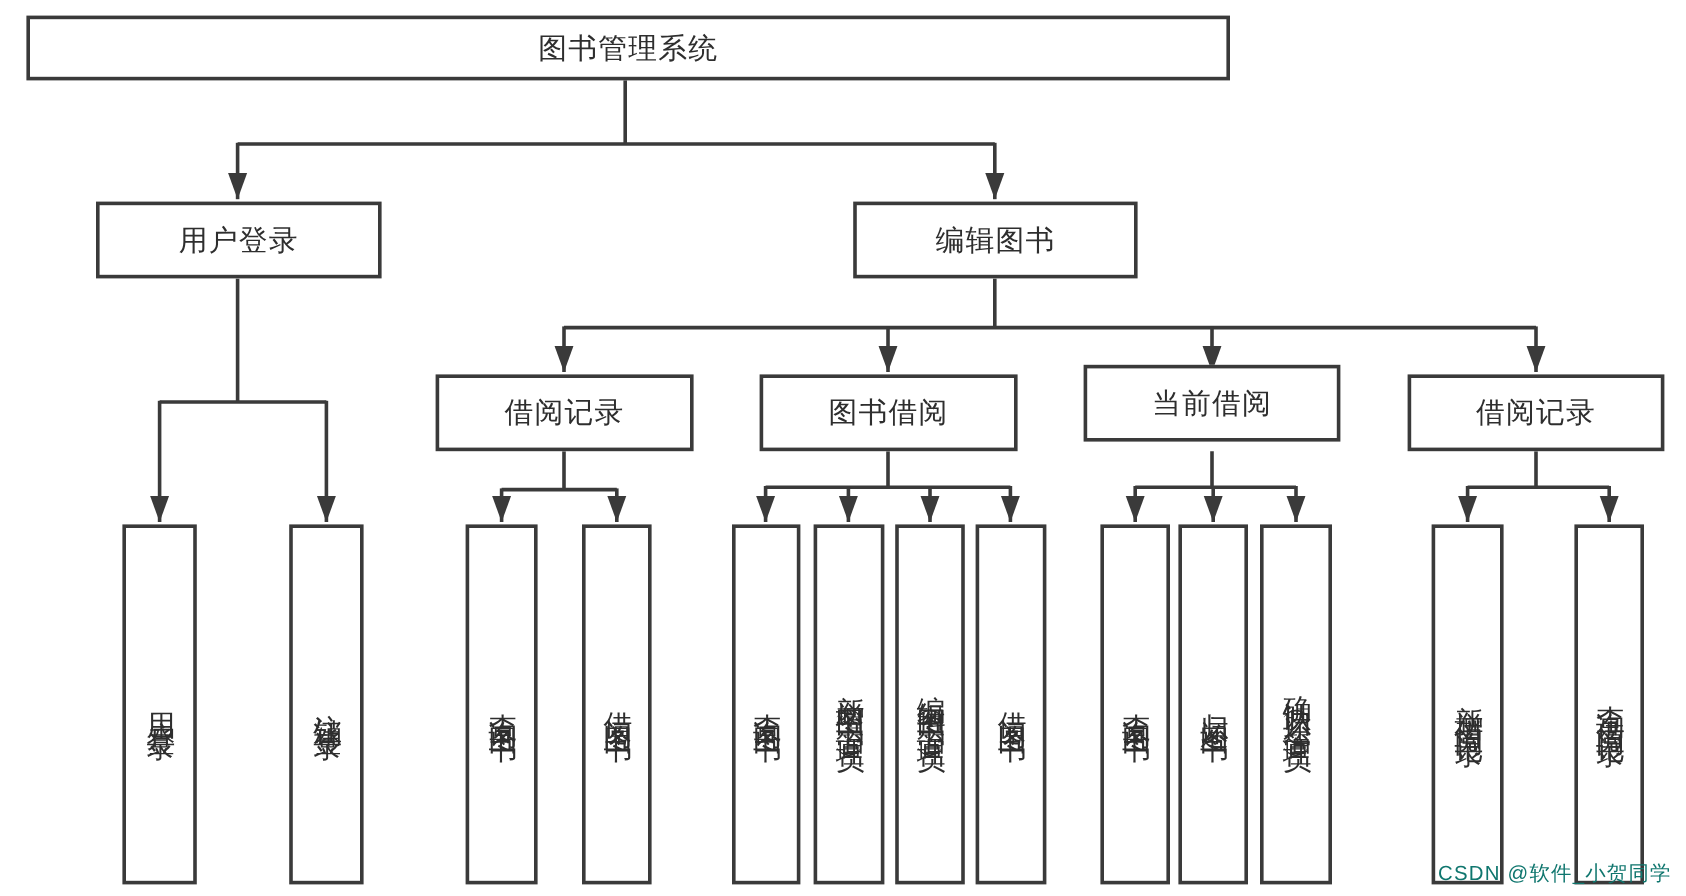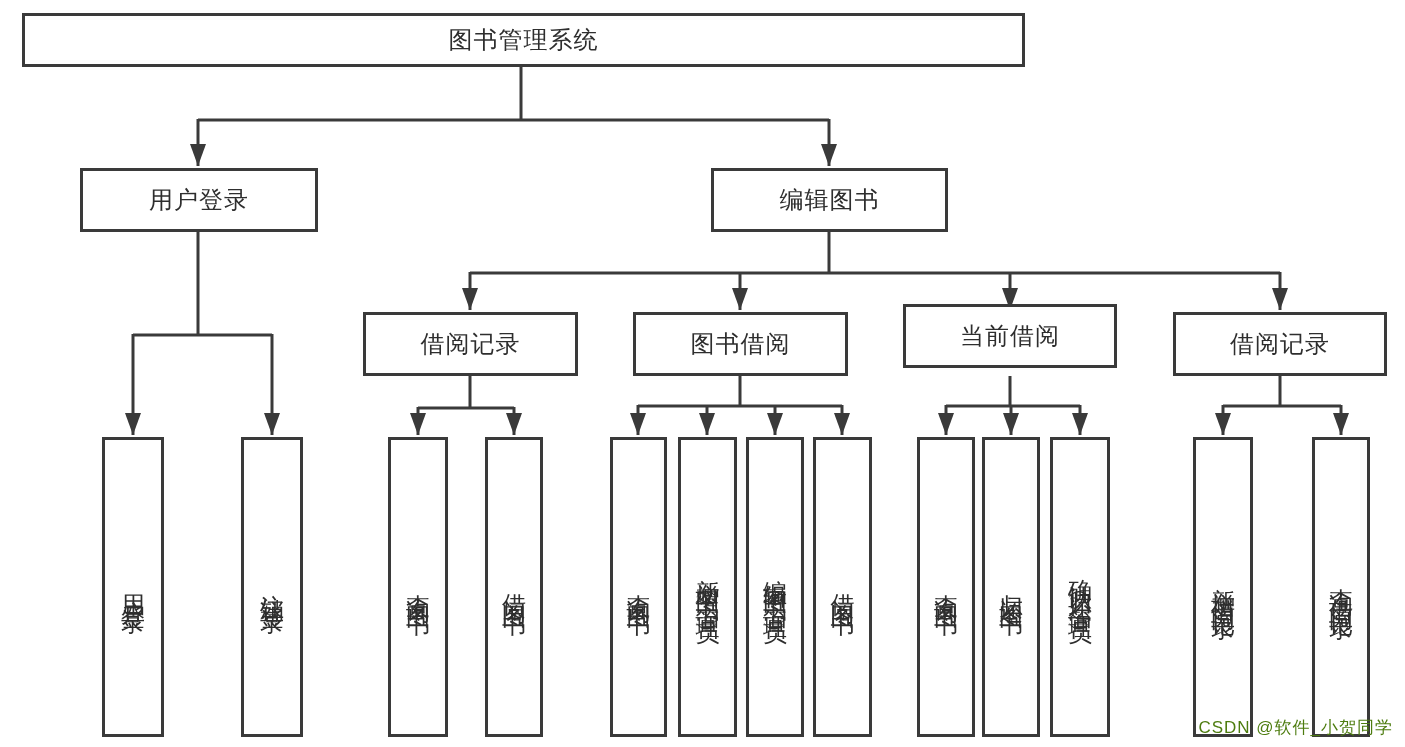--- a/index.html
+++ b/index.html
@@ -31,21 +31,21 @@
     letter-spacing:6px;
     line-height:1;
     white-space:normal;
   }
   .watermark {
     position:absolute;
     right:12px;
     bottom:8px;
     font-size:17px;
     letter-spacing:1px;
-    color:#4d7c0f;
+    color:#0f766e;
     z-index:3;
   }
 </style>
 </head>
 <body>
 
 <div class="canvas">
 
   <svg class="wires" viewBox="0 0 1405 747" xmlns="http://www.w3.org/2000/svg">
     <defs>

